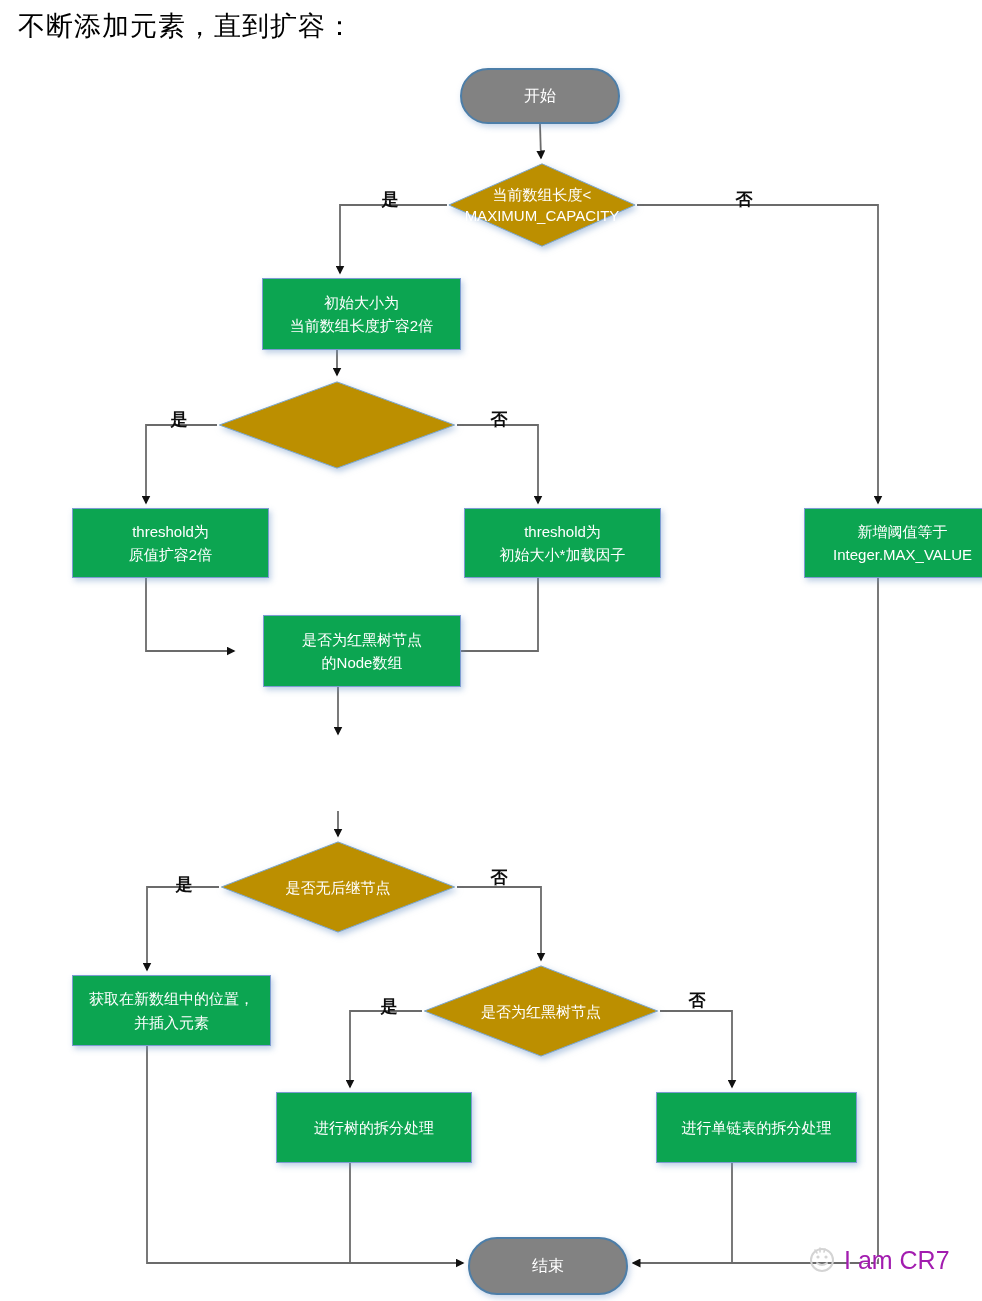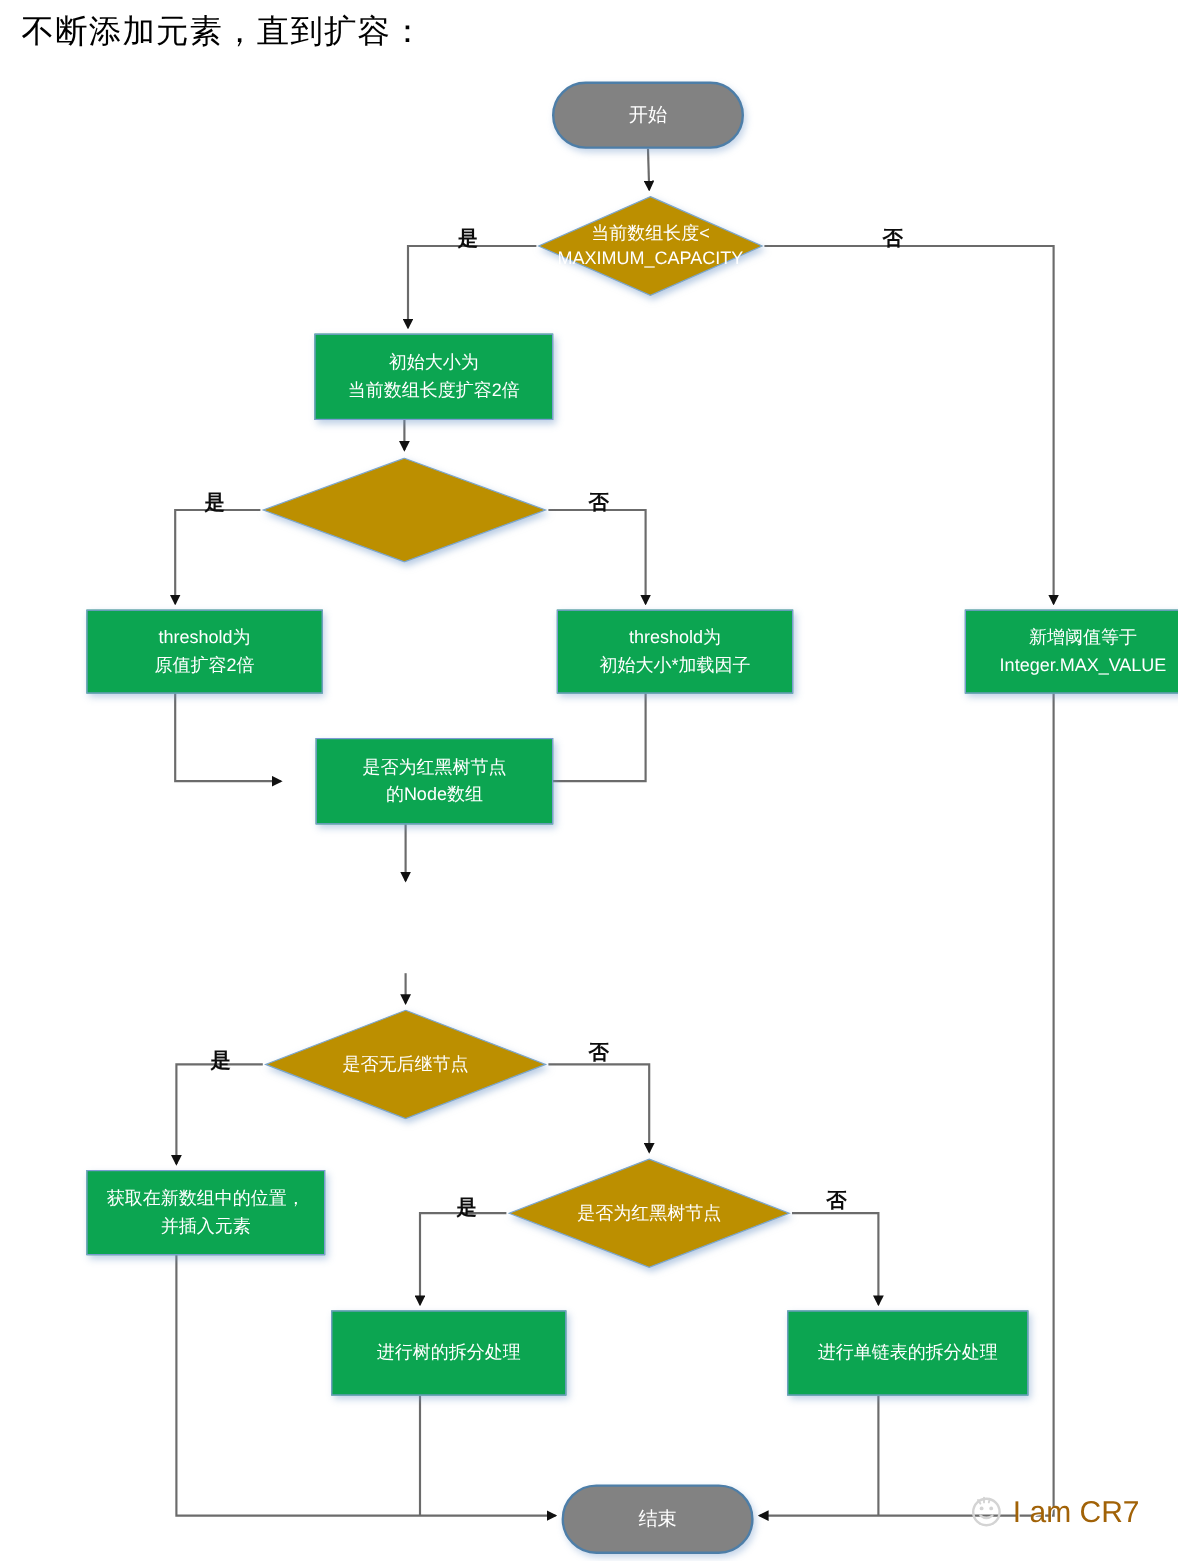--- a/index.html
+++ b/index.html
@@ -31,21 +31,21 @@
   .diamond polygon{fill:#bc8f00;stroke:#7ca6cc;}
   .diamond .node-text{position:relative;font-size:15px;line-height:1.4;white-space:nowrap;}
   .node-text{position:relative;}
   .node-text div{white-space:nowrap;}
   .edge-label{
     position:absolute;transform:translate(-50%,-50%);font-size:17px;font-weight:bold;
     color:#0d0d0d;line-height:1;
   }
   #watermark{
     position:absolute;left:806px;top:1244px;display:flex;align-items:center;gap:6px;
-    color:#a16207;font-size:25px;white-space:nowrap;
+    color:#a21caf;font-size:25px;white-space:nowrap;
     text-shadow:1px 1px 0 #ffffff;
   }
   #watermark svg{flex:0 0 auto;}
 </style>
 </head>
 <body>
 
 <div id="canvas">
 
   <div id="page-title">不断添加元素，直到扩容：</div>

